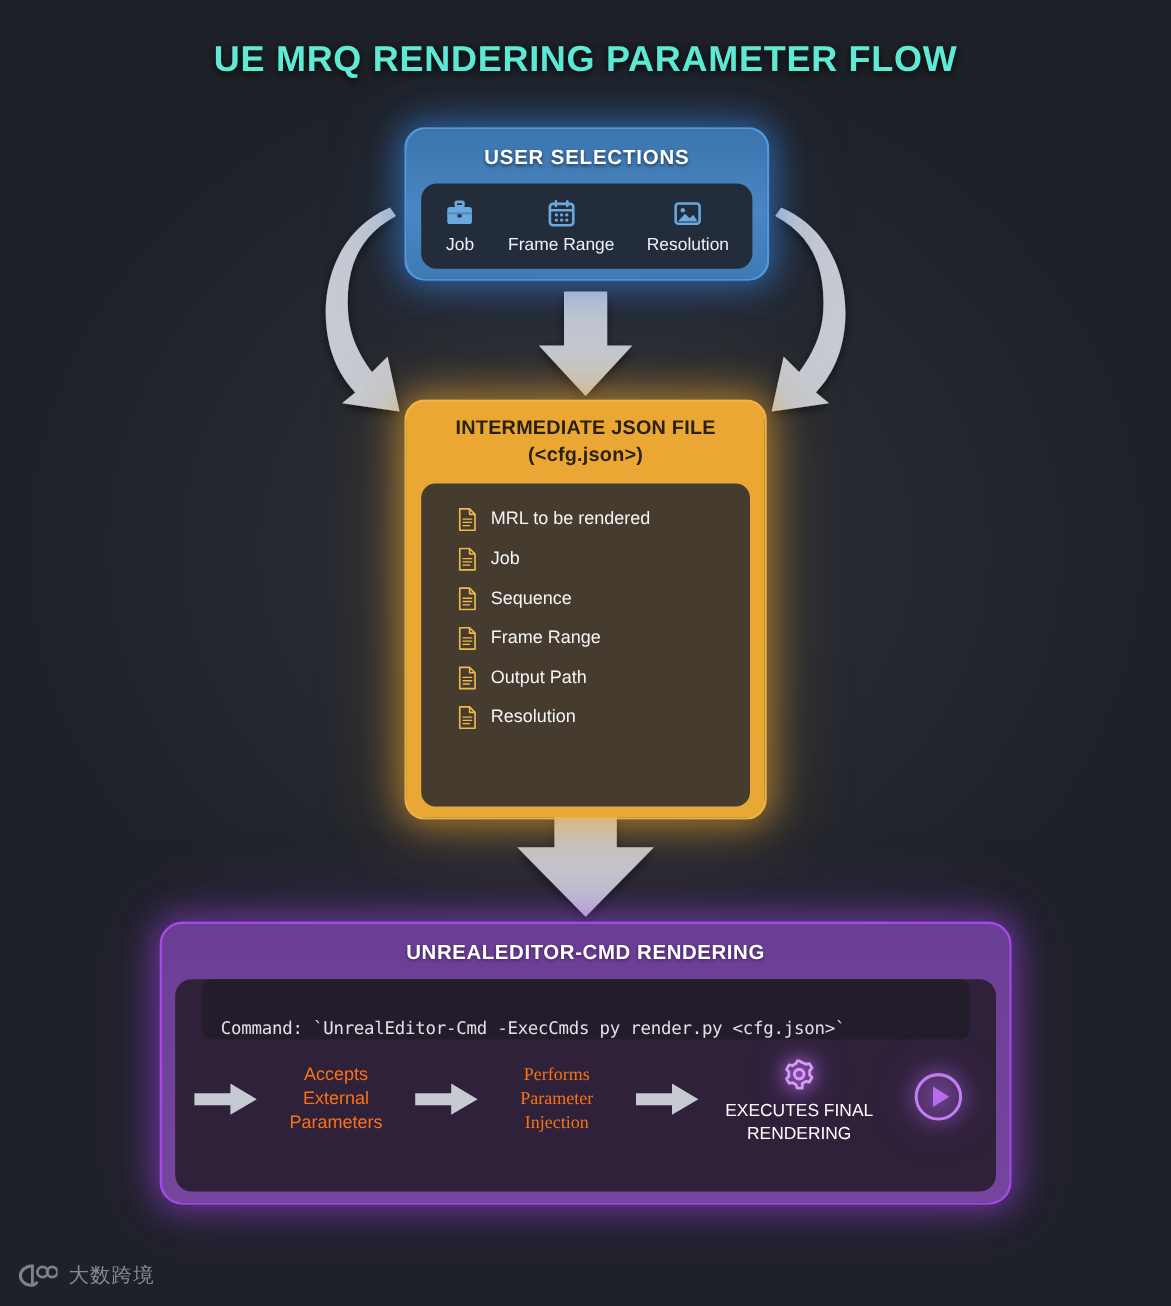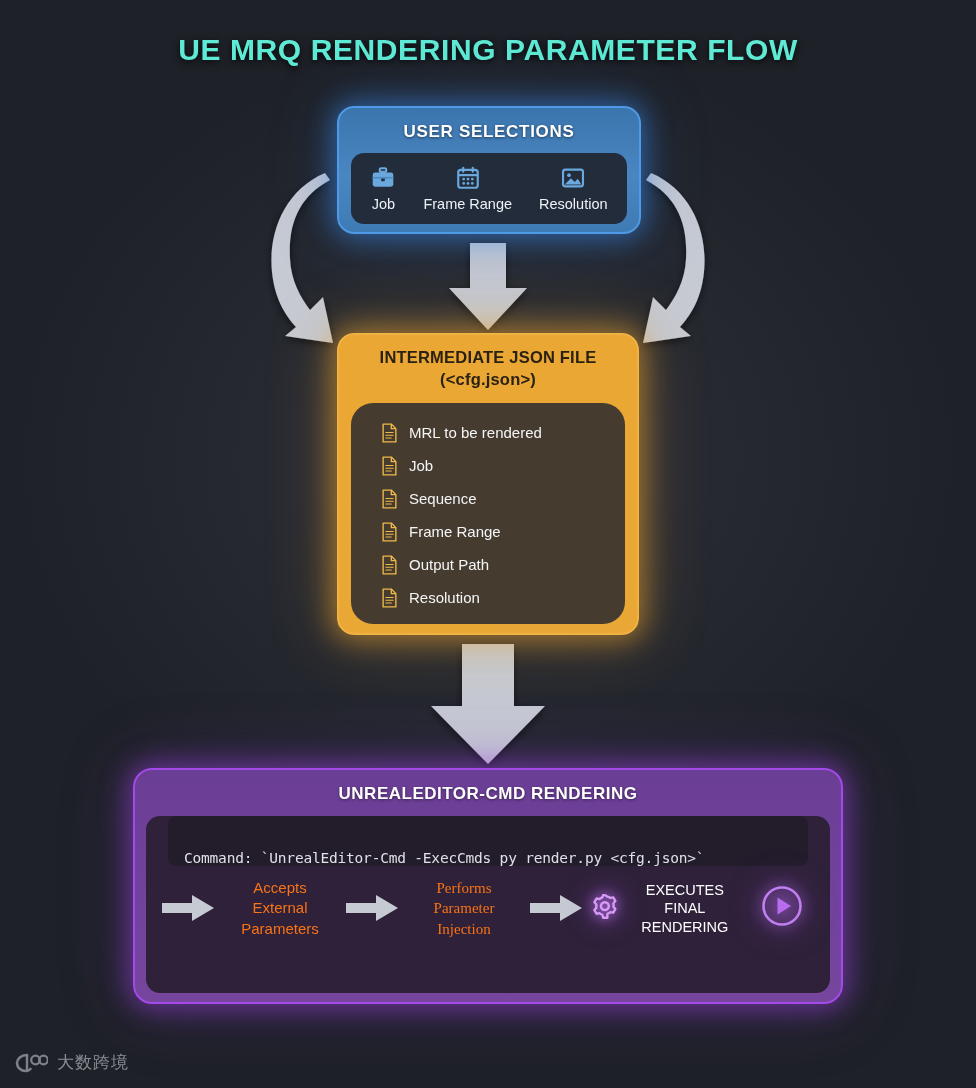--- a/index.html
+++ b/index.html
@@ -86,21 +86,21 @@
     font-size: 14.5px;
     color: #eef2f7;
   }
 
   
   .card-orange {
     position: absolute;
     left: 337px;
     top: 333px;
     width: 302px;
-    height: 302px;
+    height: 350px;
     border-radius: 17px;
     border: 2px solid #f0b243;
     background: linear-gradient(180deg, #eba734 0%, #e9a835 100%);
     box-shadow: 0 0 28px 5px rgba(236,166,50,0.55),
                 0 0 62px 12px rgba(220,150,40,0.22);
     overflow: hidden;
   }
   .card-orange-title {
     text-align: center;
     font-size: 16.5px;
@@ -109,21 +109,21 @@
     color: #2a2113;
     margin-top: 12px;
     letter-spacing: 0.2px;
   }
   .orange-inner {
     position: absolute;
     left: 12px;
     right: 12px;
     top: 68px;
     bottom: 9px;
-    border-radius: 22px;
+    border-radius: 12px;
     background: #453c2f;
     padding: 13px 0 0 30px;
   }
   .json-row {
     display: flex;
     align-items: center;
     gap: 11px;
     height: 33px;
   }
   .json-row .doc { width: 17px; height: 20px; display:block; flex:none; }
@@ -190,21 +190,21 @@
     flex: none;
     text-align: center;
     font-size: 15px;
     line-height: 1.35;
     color: #f97316;
   }
   .step-text.w1 { width: 128px; }
   .step-text.w2 { width: 128px; font-family: Liberation Serif, serif; }
   .final-grp {
     display: flex;
-    flex-direction: row;
+    flex-direction: column;
     align-items: center;
     width: 160px;
     flex: none;
     margin-left: 2px;
   }
   .final-grp .lbl {
     font-size: 14.5px;
     line-height: 1.3;
     text-align: center;
     color: #ffffff;

